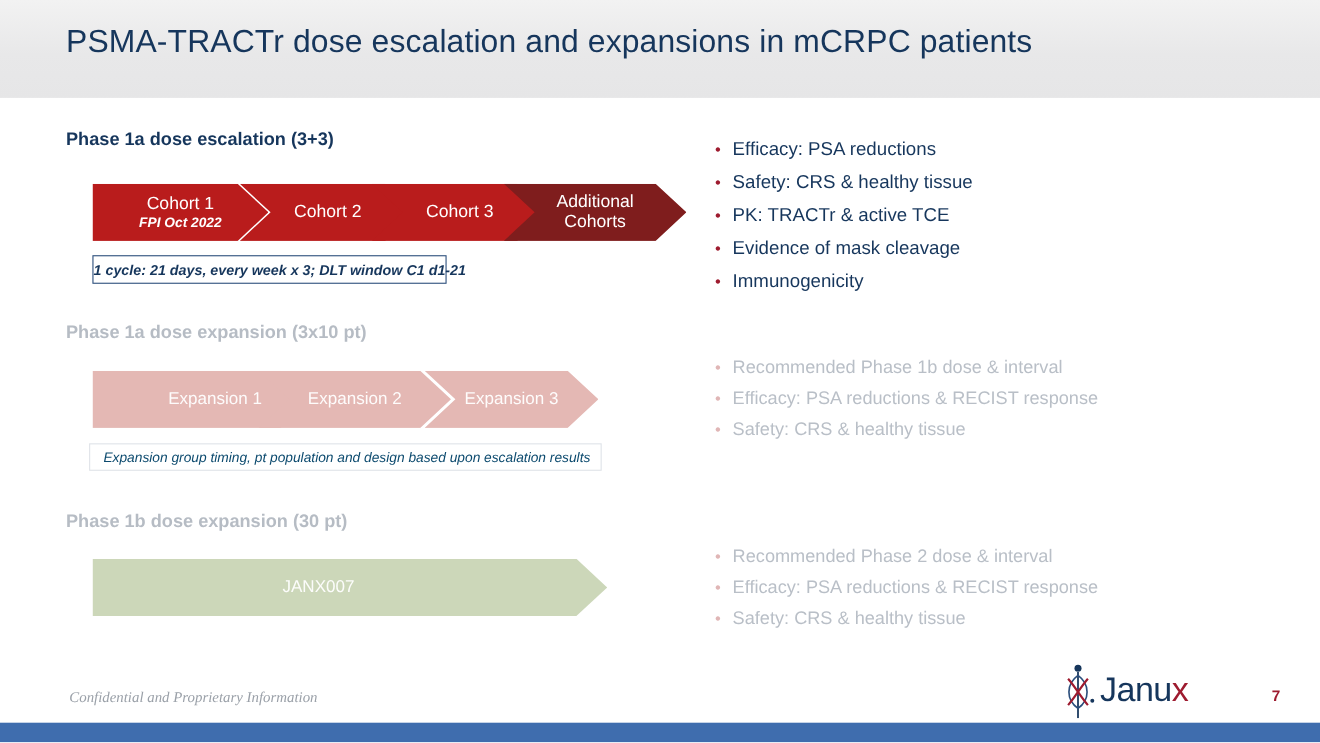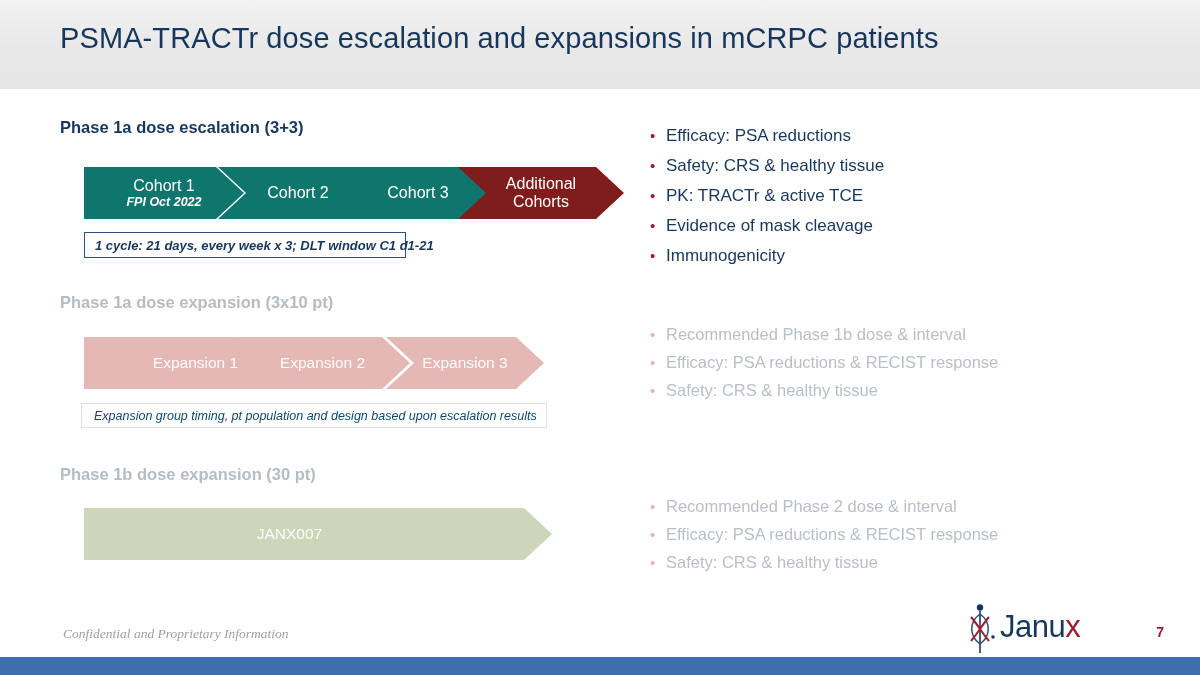--- a/index.html
+++ b/index.html
@@ -75,21 +75,21 @@
     margin-top: 1px;
   }
   .chev-stack {
     display: flex;
     flex-direction: column;
     align-items: center;
     justify-content: center;
   }
 
   
-  .c-blue      { background: #0f766e; }
+  .c-blue      { background: #b91c1c; }
   .c-blue-dark { background: #7f1d1d; }
   
   .c-pink      { background: #e4b8b4; }
   .c-green     { background: #ccd7b9; }
 
   .chev-faded-label { color: #ffffff; opacity: 0.95; font-size: 15.5px; }
 
   
   .caption-box {
     position: absolute;
@@ -97,21 +97,20 @@
     align-items: center;
     box-sizing: border-box;
     font-style: italic;
     font-weight: bold;
     white-space: nowrap;
   }
   .caption-active {
     border: 1.4px solid #2C4F7C;
     color: #16365c;
     font-size: 13px;
-    padding-left: 10px;
   }
   .caption-faded {
     border: 1.2px solid #dfe3e8;
     color: #0c4a6e;
     font-size: 12.5px;
     padding-left: 12px;
     font-weight: normal;
   }
 
   

